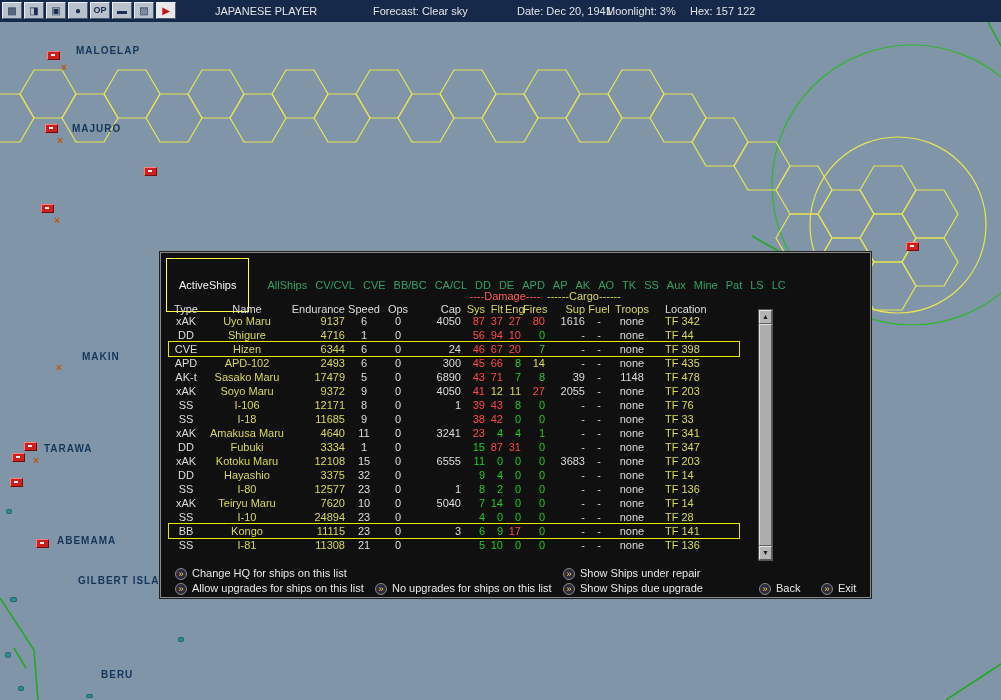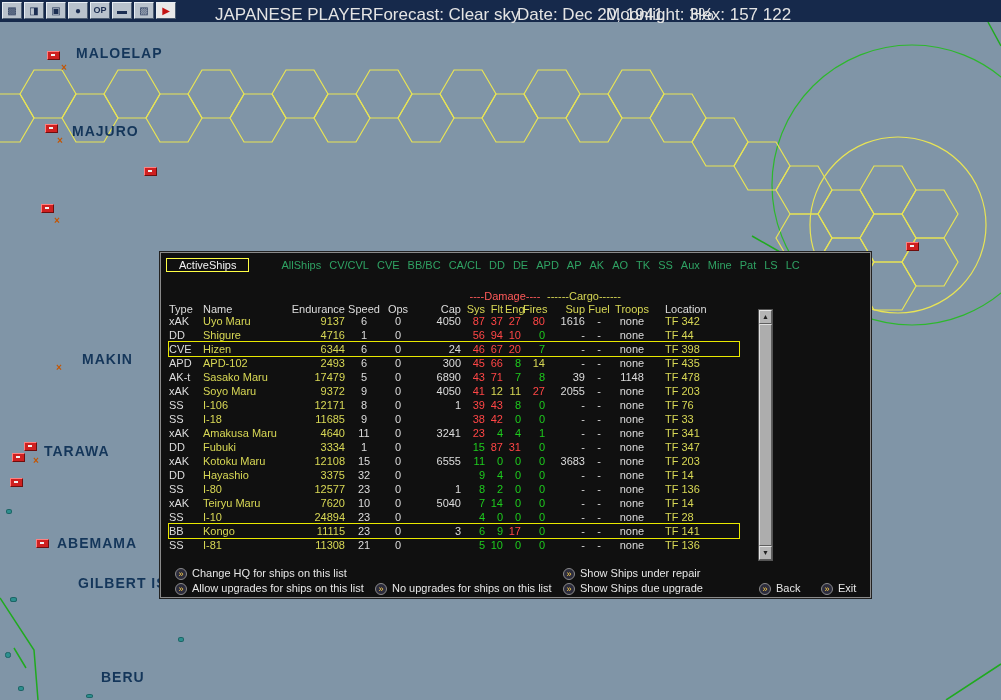--- a/index.html
+++ b/index.html
@@ -1,47 +1,47 @@
 <!DOCTYPE html>
 <html><head>
 <meta charset="utf-8">
 <style>
   *{margin:0;padding:0;box-sizing:border-box}
   html,body{width:1001px;height:700px;overflow:hidden}
   body{font-family:"Liberation Sans",sans-serif;background:#8095a7;position:relative}
 
   
   #topbar{position:absolute;left:0;top:0;width:1001px;height:22px;background:#16294b;z-index:5}
-  .tb-item{position:absolute;top:5px;color:#e4e4e4;font-size:17px;white-space:nowrap}
+  .tb-item{position:absolute;top:5px;color:#e4e4e4;font-size:11px;white-space:nowrap}
   #toolbar{position:absolute;left:2px;top:2px;display:flex;gap:2px}
   .tool-btn{width:20px;height:17px;background:#b9c2cc;border:1px solid #4d5d72;border-top-color:#e8eef4;border-left-color:#e8eef4;
             font-size:10px;line-height:15px;text-align:center;color:#1c2e52;cursor:pointer;overflow:hidden}
   .tool-btn.play{background:#e9e9e9;color:#c41414}
   .tool-btn.op{font-size:9px;font-weight:bold}
 
   
   #decor{position:absolute;left:0;top:0;z-index:1}
   #map-layer{position:absolute;left:0;top:0;width:1001px;height:700px;z-index:2}
-  .map-label{position:absolute;color:#14365a;font-weight:bold;font-size:14px;letter-spacing:1px;white-space:nowrap}
+  .map-label{position:absolute;color:#14365a;font-weight:bold;font-size:10px;letter-spacing:1px;white-space:nowrap}
   .counter{position:absolute;width:13px;height:9px;background:#cf2020;border:1px solid #6e0e0e;border-top-color:#ff8080;border-left-color:#ff8080}
   .counter::after{content:"";position:absolute;left:3px;top:2px;width:4px;height:2px;background:#f2f2f2}
   .xmark{position:absolute;color:#c45500;font-size:10px;font-weight:bold;line-height:9px}
   .island{position:absolute;background:#2d8f8f;border:1px solid #1c6565;border-radius:40%}
 
   
   #dialog{position:absolute;left:160px;top:252px;width:711px;height:346px;background:#101010;
           border:1px solid #8a8a8a;box-shadow:0 0 0 1px #222;z-index:3;color:#dcdcdc}
   #tabs-row{position:absolute;left:5px;top:5px;display:flex;align-items:center}
-  #active-tab{border:1px solid #ffff44;color:#f2f2f2;font-size:11px;padding:0 12px;cursor:pointer;white-space:nowrap}
-  #ship-tabs{display:flex;gap:8px;margin-left:32px}
+  #active-tab{border:1px solid #ffff44;color:#f2f2f2;font-size:11px;padding:20px 12px;cursor:pointer;white-space:nowrap}
+  #ship-tabs{display:flex;gap:8px;margin-left:18px}
   .tab{color:#2fa263;font-size:11px;cursor:pointer;white-space:nowrap}
 
   .grid{display:grid;grid-template-columns:34px 88px 56px 34px 34px 48px 24px 18px 18px 24px 40px 24px 42px 86px;
         width:570px;font-size:11px;line-height:14px}
-  .l{text-align:left}.r{text-align:right;padding-right:2px}.c{text-align:center}
+  .l{text-align:center}.r{text-align:right;padding-right:2px}.c{text-align:center}
   .loc{text-align:left;padding-left:12px}
   .c-w{color:#dcdcdc}.c-y{color:#d8d855}.c-r{color:#ff4646}.c-g{color:#1ecc1e}
 
   #ggroups{position:absolute;left:8px;top:36px}
   #ggroups .dmg{grid-column:7 / span 4;text-align:center;color:#ff5a5a}
   #ggroups .crg{grid-column:11 / span 3;text-align:left;color:#d8d855}
   #colhead{position:absolute;left:8px;top:49px}
   #rows{position:absolute;left:8px;top:61px}
   .trow{cursor:pointer}
   .trow.hl{outline:1px solid #e8e800}

